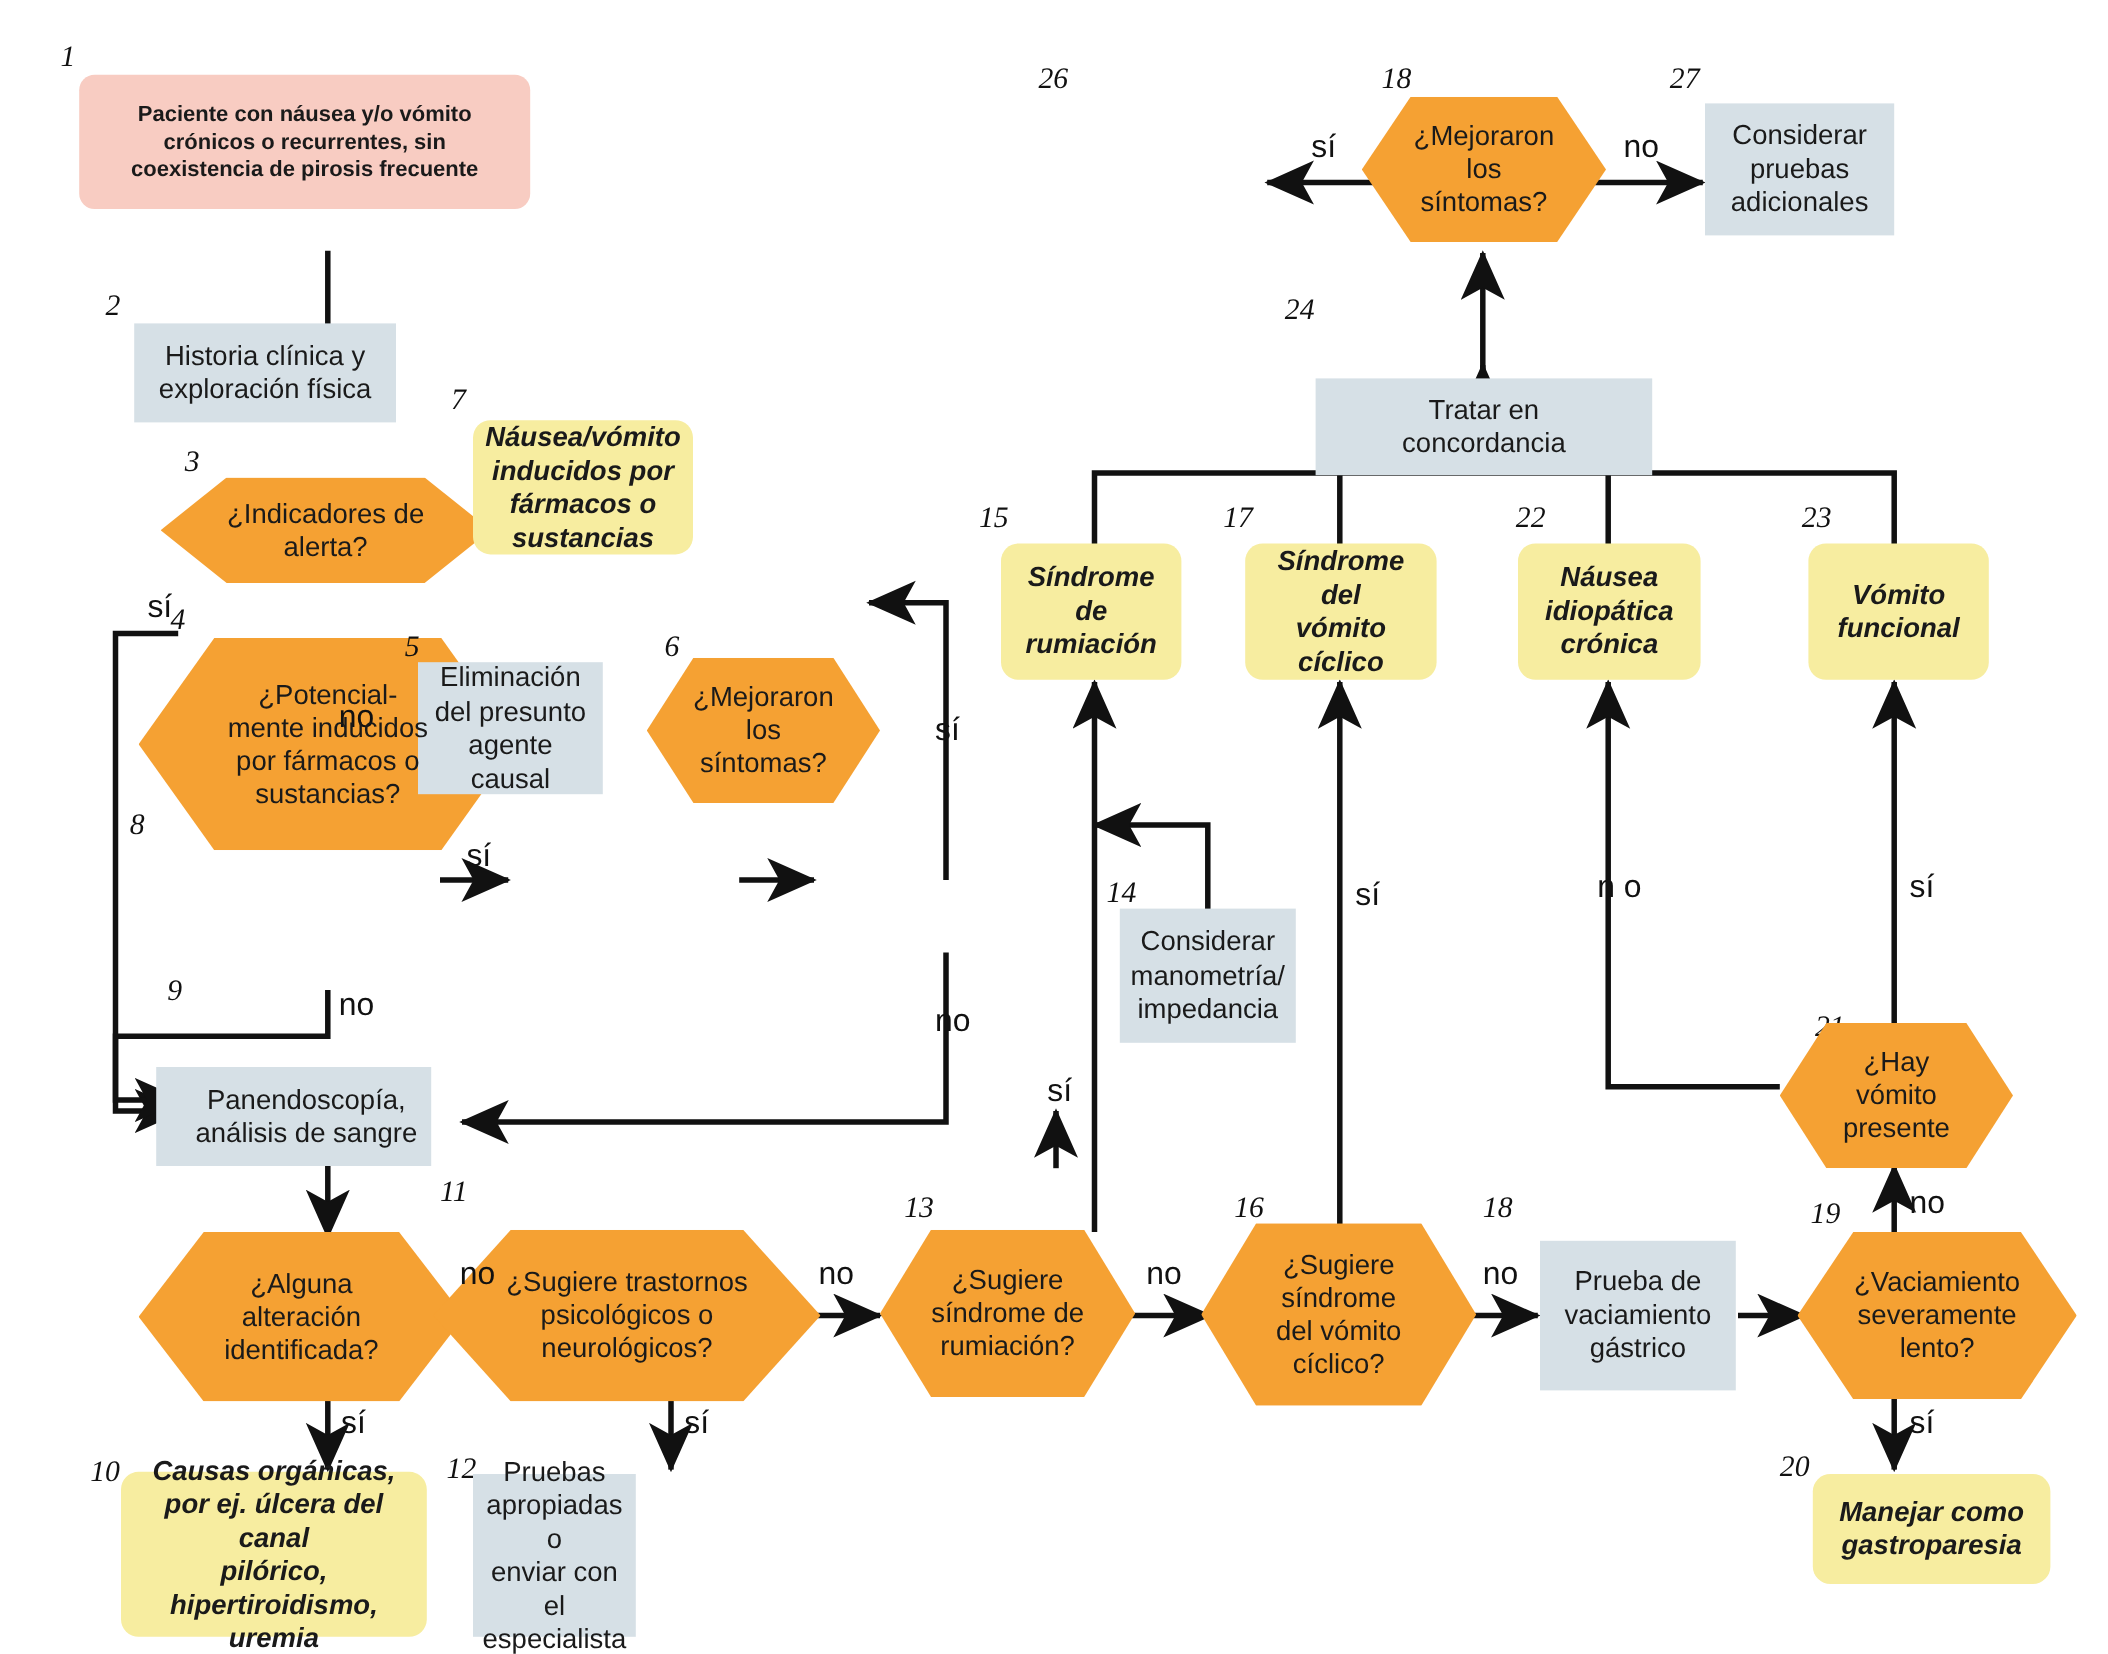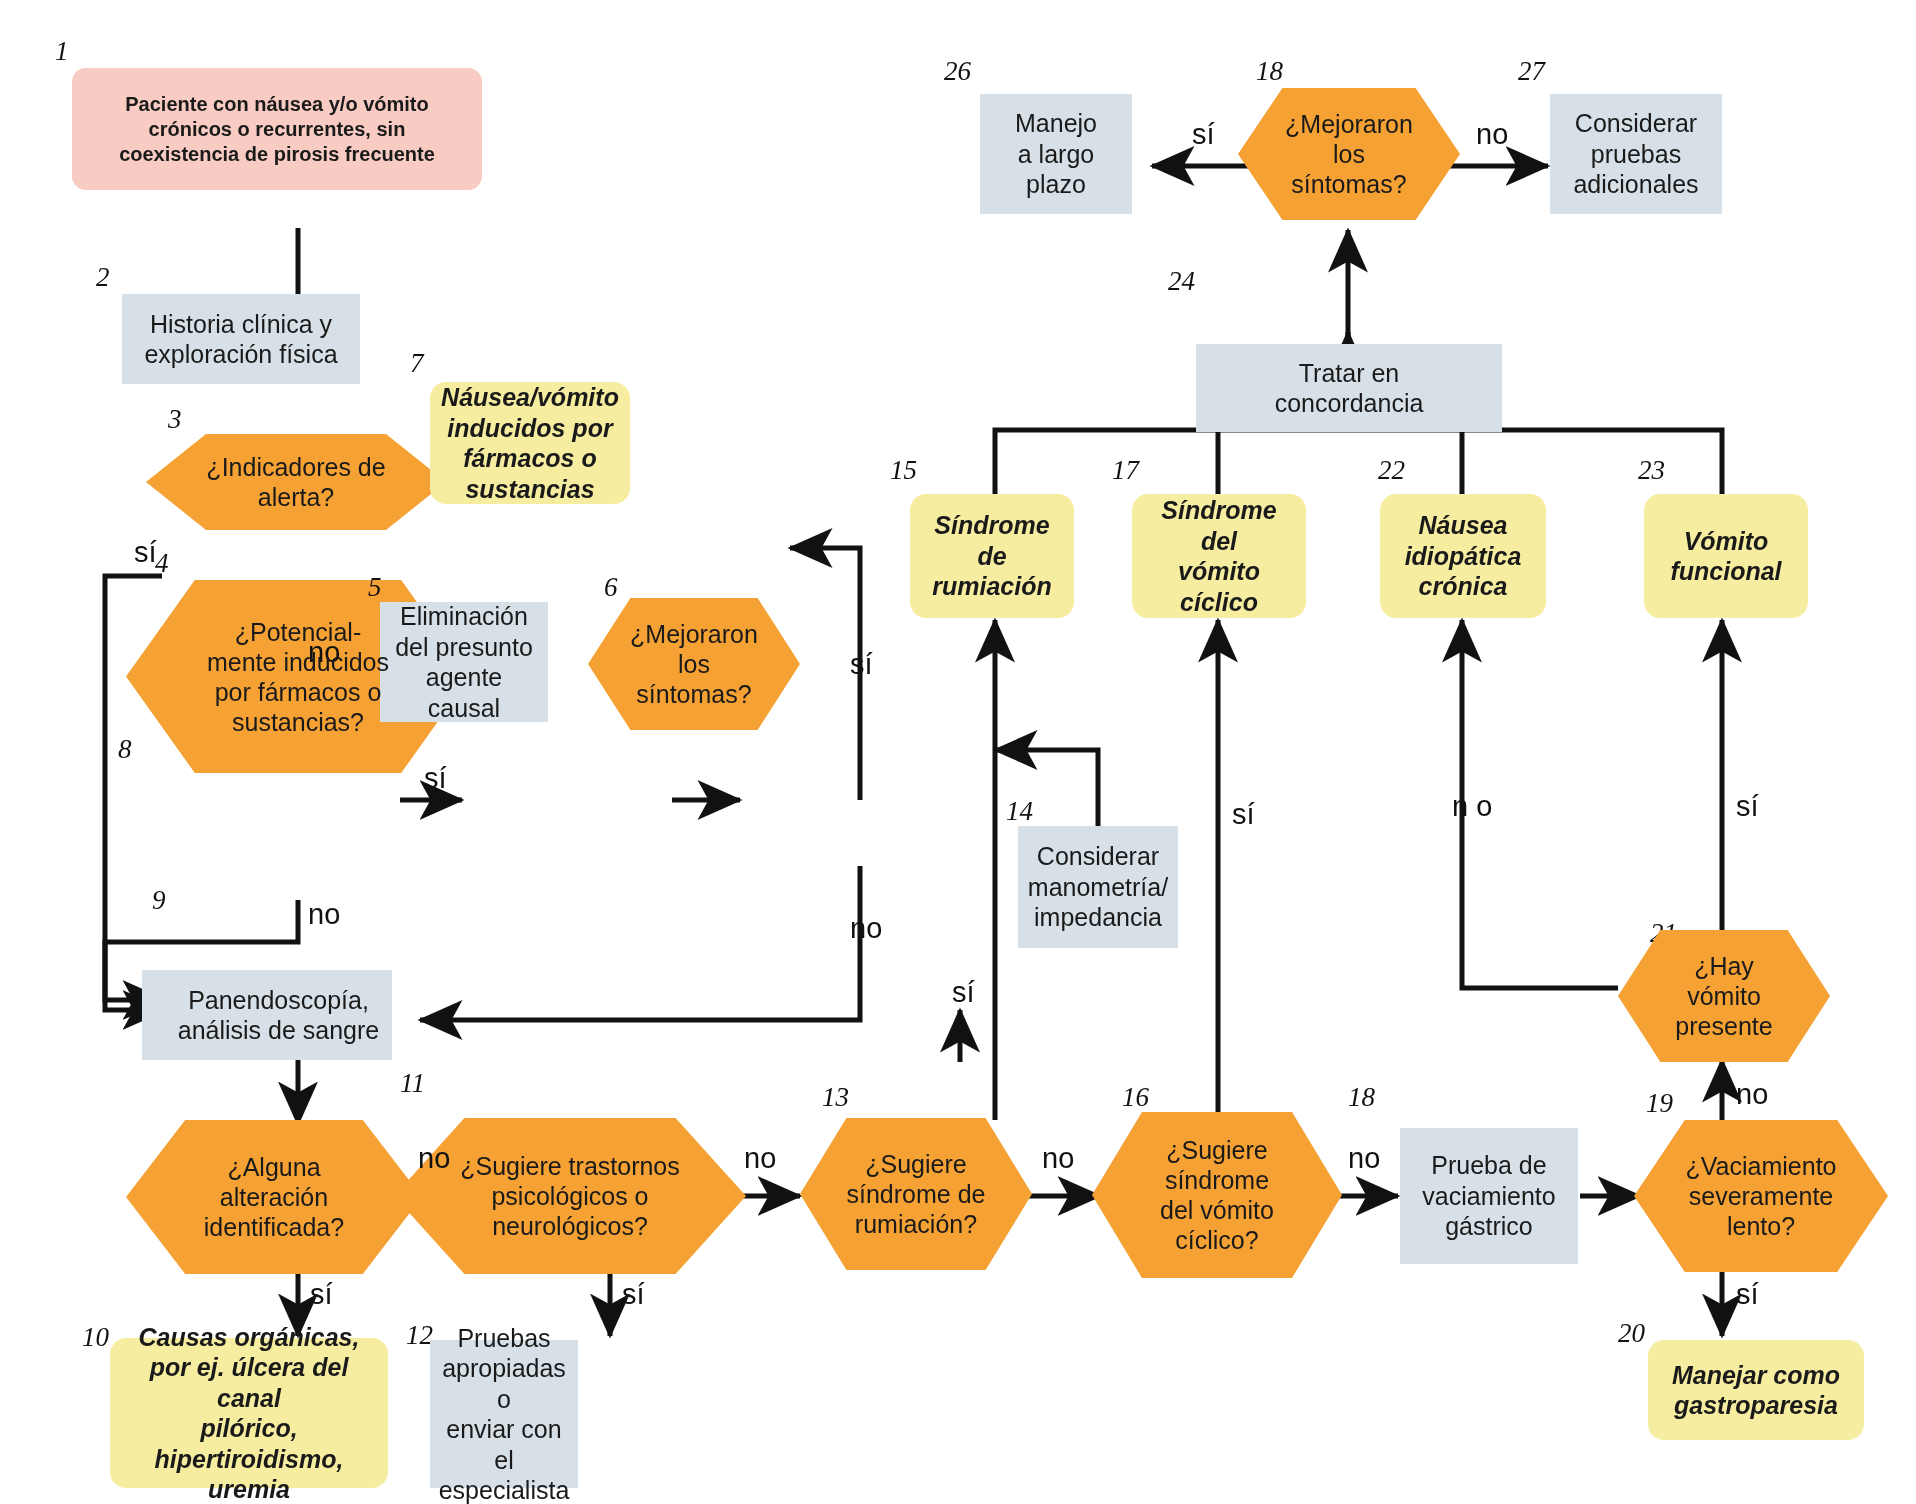--- a/index.html
+++ b/index.html
@@ -280,25 +280,20 @@
 
   <div class="num" style="left:1256px;top:56px;">18</div>
   <div class="node hex" style="left:1238px;top:88px;width:222px;height:132px;">
     <div class="hexbg"></div>
     <div class="txt">¿Mejoraron
 los
 síntomas?</div>
   </div>
 
   <div class="num" style="left:944px;top:56px;">26</div>
-  <div class="node rect" style="left:980px;top:94px;width:152px;height:120px;">
-    <div class="txt">Manejo
-a largo
-plazo</div>
-  </div>
 
   <div class="num" style="left:1518px;top:56px;">27</div>
   <div class="node rect" style="left:1550px;top:94px;width:172px;height:120px;">
     <div class="txt">Considerar
 pruebas
 adicionales</div>
   </div>
 
   <div class="lbl" style="left:134px;top:536px;">sí</div>
   <div class="lbl" style="left:308px;top:636px;">no</div>

